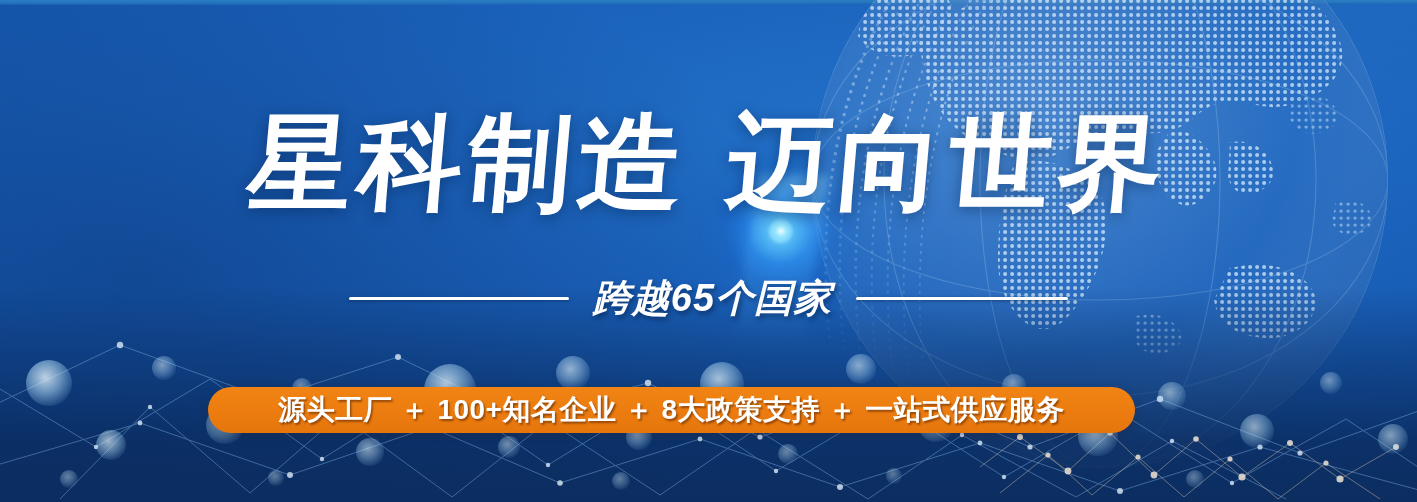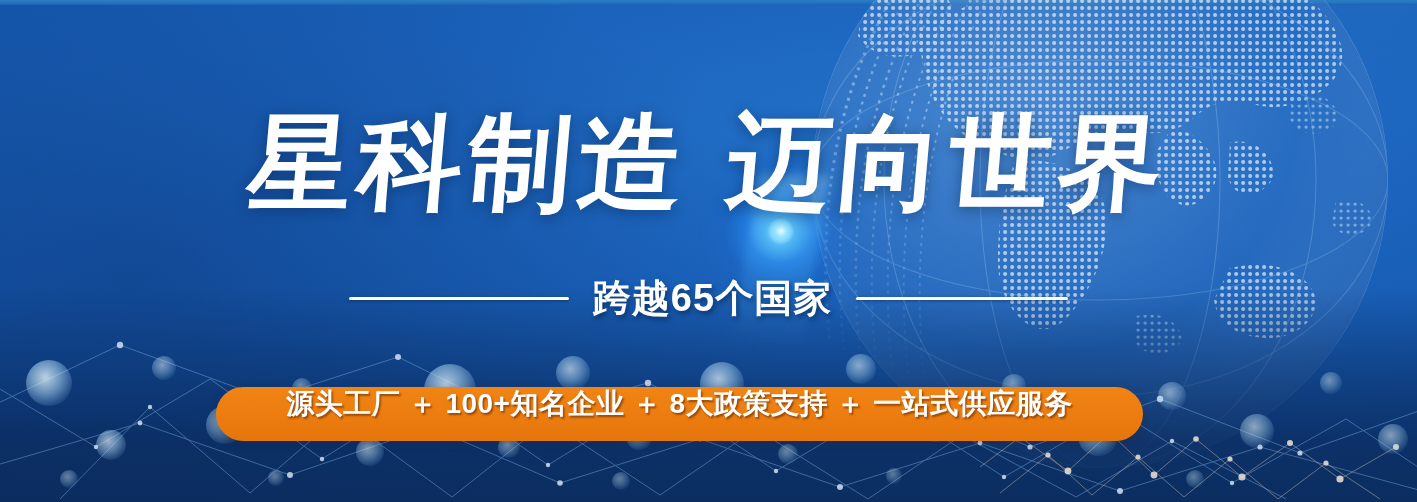--- a/index.html
+++ b/index.html
@@ -120,29 +120,30 @@
   .rule-l{ width:220px; }
   .rule-r{ width:212px; }
   .subtitle{
     color:#ffffff;
     font-size:38px;
     font-weight:700;
     line-height:48px;
     letter-spacing:1px;
     white-space:nowrap;
     text-shadow:2px 3px 5px rgba(6,28,66,.55);
+    font-style:italic;
   }
 
   .pill{
     position:absolute;
-    left:216px; top:387px;
-    width:927px; height:54px;
+    left:208px; top:387px;
+    width:927px; height:46px;
     background:linear-gradient(180deg,#f08414 0%, #ed7d10 48%, #e5760c 100%);
     border-radius:27px;
-    display:flex; align-items:flex-start; justify-content:center;
+    display:flex; align-items:center; justify-content:center;
     box-shadow:0 2px 8px rgba(60,25,0,.22);
   }
   .pill-text{
     color:#ffffff;
     font-size:28px;
     font-weight:700;
     line-height:34px;
     letter-spacing:.5px;
     white-space:nowrap;
     text-shadow:1.5px 2px 2px rgba(120,55,5,.75);

